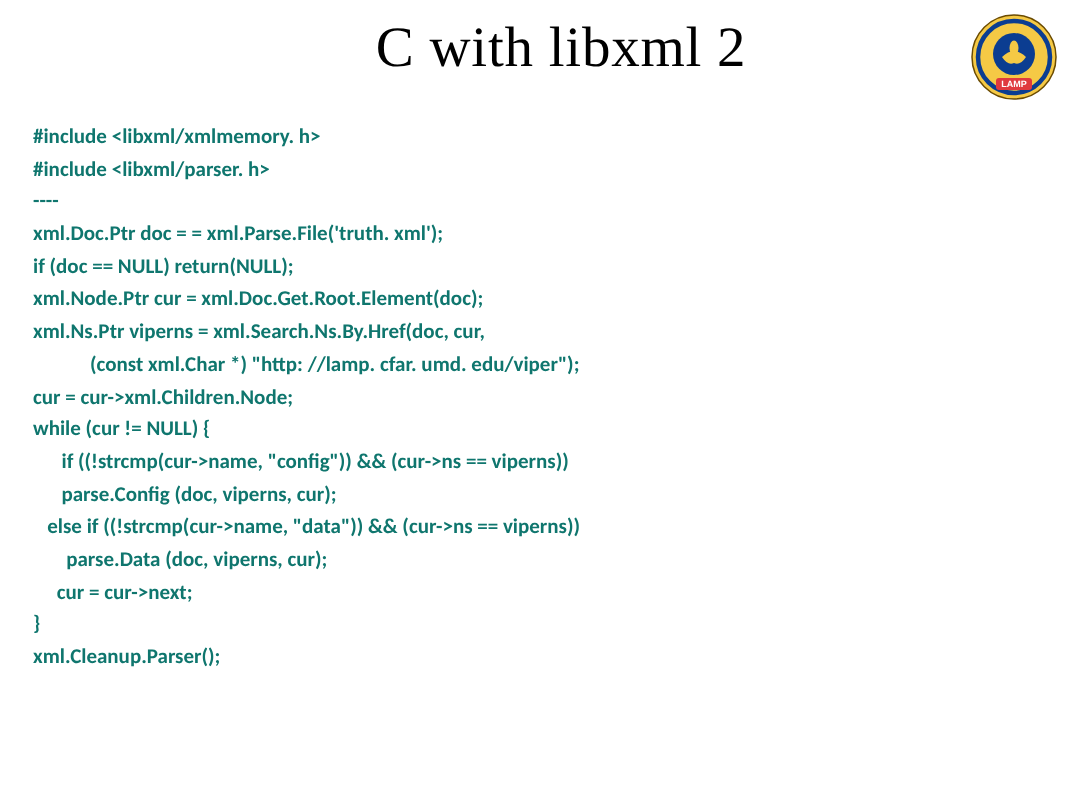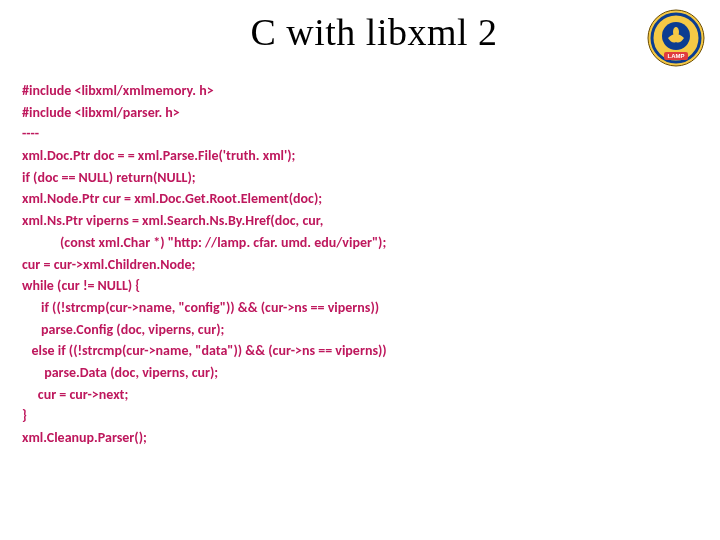--- a/index.html
+++ b/index.html
@@ -38,21 +38,21 @@
   .code {
     position: absolute;
     top: 80px;
     left: 22px;
     right: 22px;
     font-family: "Calibri", "Segoe UI", Arial, sans-serif;
     font-size: 14px;
     font-weight: 700;
     line-height: 1.55;
     white-space: pre;
-    color: #be185d;
+    color: #0f766e;
   }
 </style>
 </head>
 <body>
 
 <div class="slide">
 
 
   <div class="logo logo-right">
     <svg viewBox="0 0 60 60" width="60" height="60">

